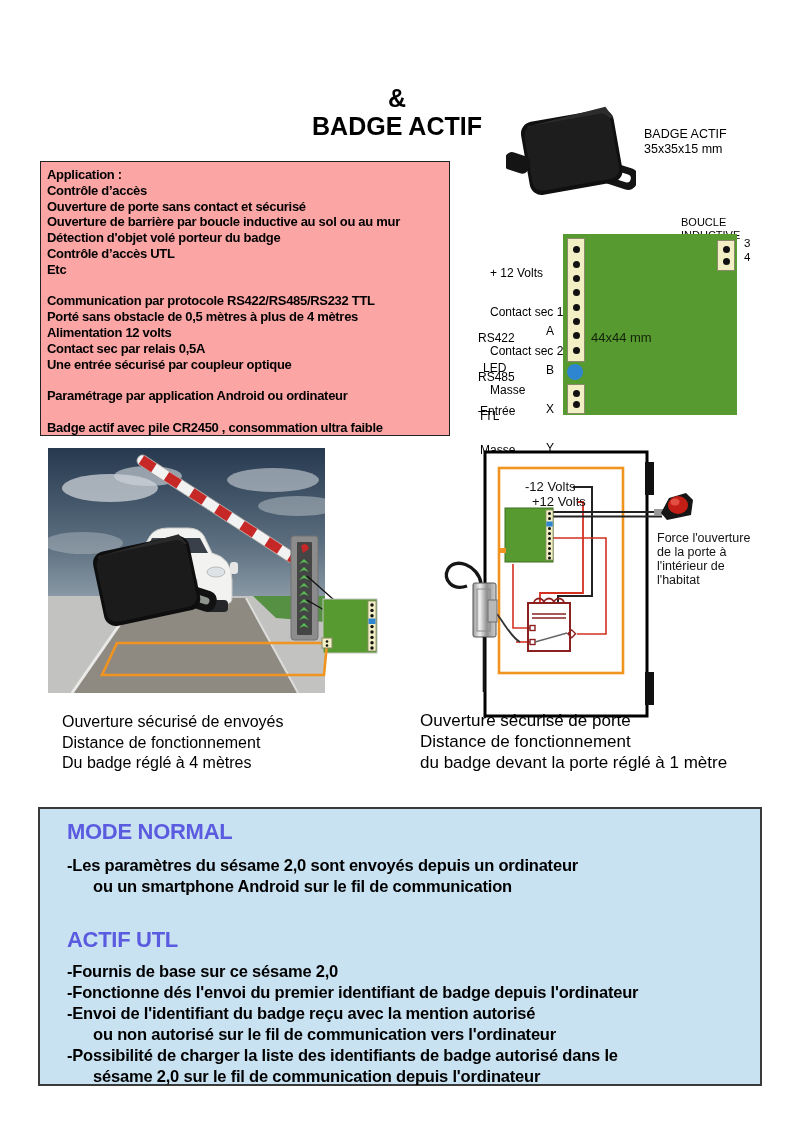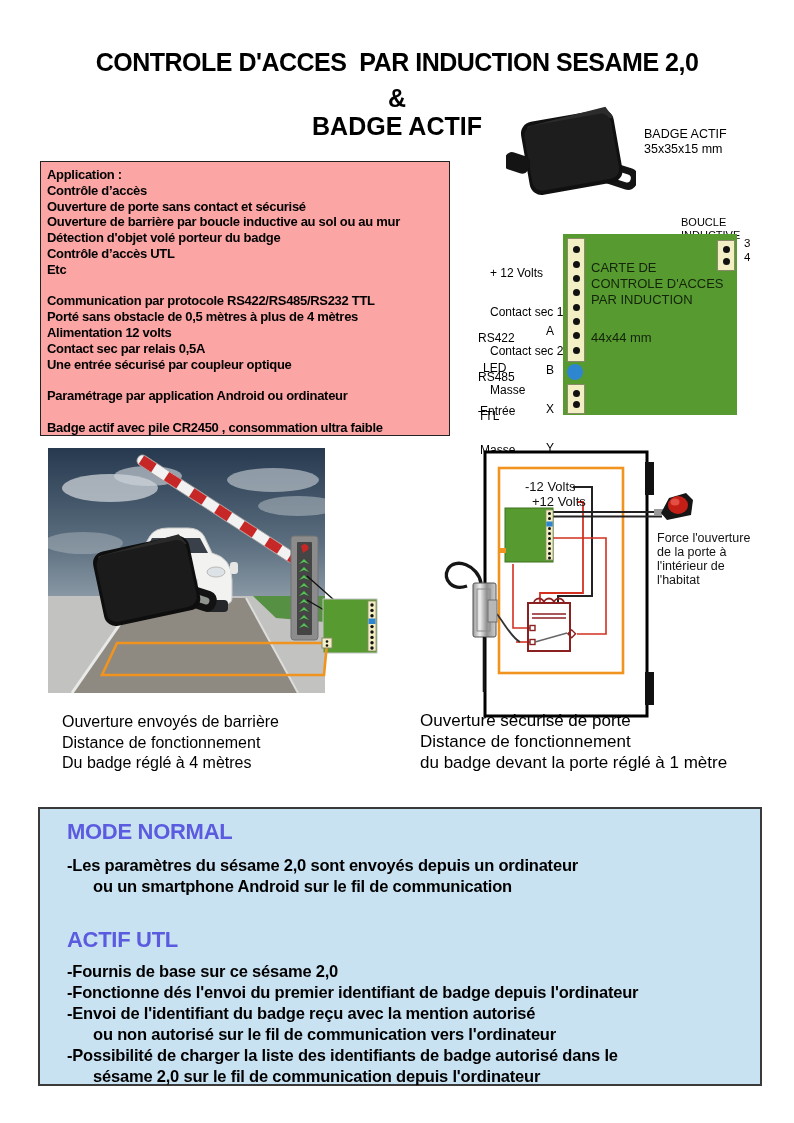--- a/index.html
+++ b/index.html
@@ -38,21 +38,20 @@
   .mode-title{font-size:22px;font-weight:bold;color:#5B5BE0;letter-spacing:-0.3px;margin-top:6px;}
   .mode-line{font-size:16.5px;font-weight:bold;letter-spacing:-0.2px;line-height:21px;white-space:nowrap;}
   .mode-line.indent{padding-left:26px;}
   .sp10{height:10px;} .sp24{height:24px;} .sp8{height:8px;}
 </style>
 </head>
 <body>
 
 <div class="page">
 
-  <div class="abs title1">CONTROLE D'ACCES  PAR INDUCTION SESAME 2,0</div>
   <div class="abs title2">&amp;</div>
   <div class="abs title3">BADGE ACTIF</div>
 
   <svg class="abs" style="left:506px;top:102px;" width="130" height="102" viewBox="0 0 130 102">
     <g transform="translate(12,16) rotate(-10)">
       <g transform="translate(78,56) rotate(28)">
         <rect x="0" y="0" width="38" height="22" rx="9" fill="#141414"></rect>
         <rect x="9" y="7" width="22" height="8" rx="4" fill="#ffffff"></rect>
       </g>
       <rect x="0" y="6" width="94" height="74" rx="12" fill="#101010"></rect>
@@ -132,25 +131,20 @@
         <div class="dot"></div>
     </div>
     <div class="led-dot"></div>
     <div class="strip" style="left:4px;top:150px;width:16px;height:28px;">
       <div class="dot"></div>
         <div class="dot"></div>
     </div>
     <div class="strip" style="left:154px;top:6px;width:16px;height:29px;">
       <div class="dot"></div>
         <div class="dot"></div>
-    </div>
-    <div class="board-title">
-      <div>CARTE DE</div>
-      <div>CONTROLE D'ACCES</div>
-      <div>PAR INDUCTION</div>
     </div>
     <div class="board-size">44x44 mm</div>
   </div>
 
   <svg class="abs" style="left:48px;top:448px;" width="340" height="245" viewBox="0 0 340 245">
     <defs>
       <linearGradient id="sky" x1="0" y1="0" x2="0" y2="1">
         <stop offset="0" stop-color="#26394f"></stop>
         <stop offset="0.6" stop-color="#5c6f80"></stop>
         <stop offset="1" stop-color="#93a1ac"></stop>
@@ -322,21 +316,21 @@
     <text x="92" y="56" font-size="13" fill="#111">+12 Volts</text>
     <g font-size="12.5" fill="#111">
       <text x="217" y="92">Force l'ouverture</text>
       <text x="217" y="106">de la porte à</text>
       <text x="217" y="120">l'intérieur de</text>
       <text x="217" y="134">l'habitat</text>
     </g>
   </svg>
 
   <div class="abs cap" style="left:62px;top:712px;">
-    <div>Ouverture envoyés de barrière</div>
+    <div>Ouverture sécurisé de envoyés</div>
     <div>Distance de fonctionnement</div>
     <div>Du badge réglé à 4 mètres</div>
   </div>
   <div class="abs cap" style="left:420px;top:710px;font-size:17px;line-height:21px;">
     <div>Ouverture sécurisé de porte</div>
     <div>Distance de fonctionnement</div>
     <div>du badge devant la porte réglé à 1 mètre</div>
   </div>
 
   <div class="abs mode-box">

